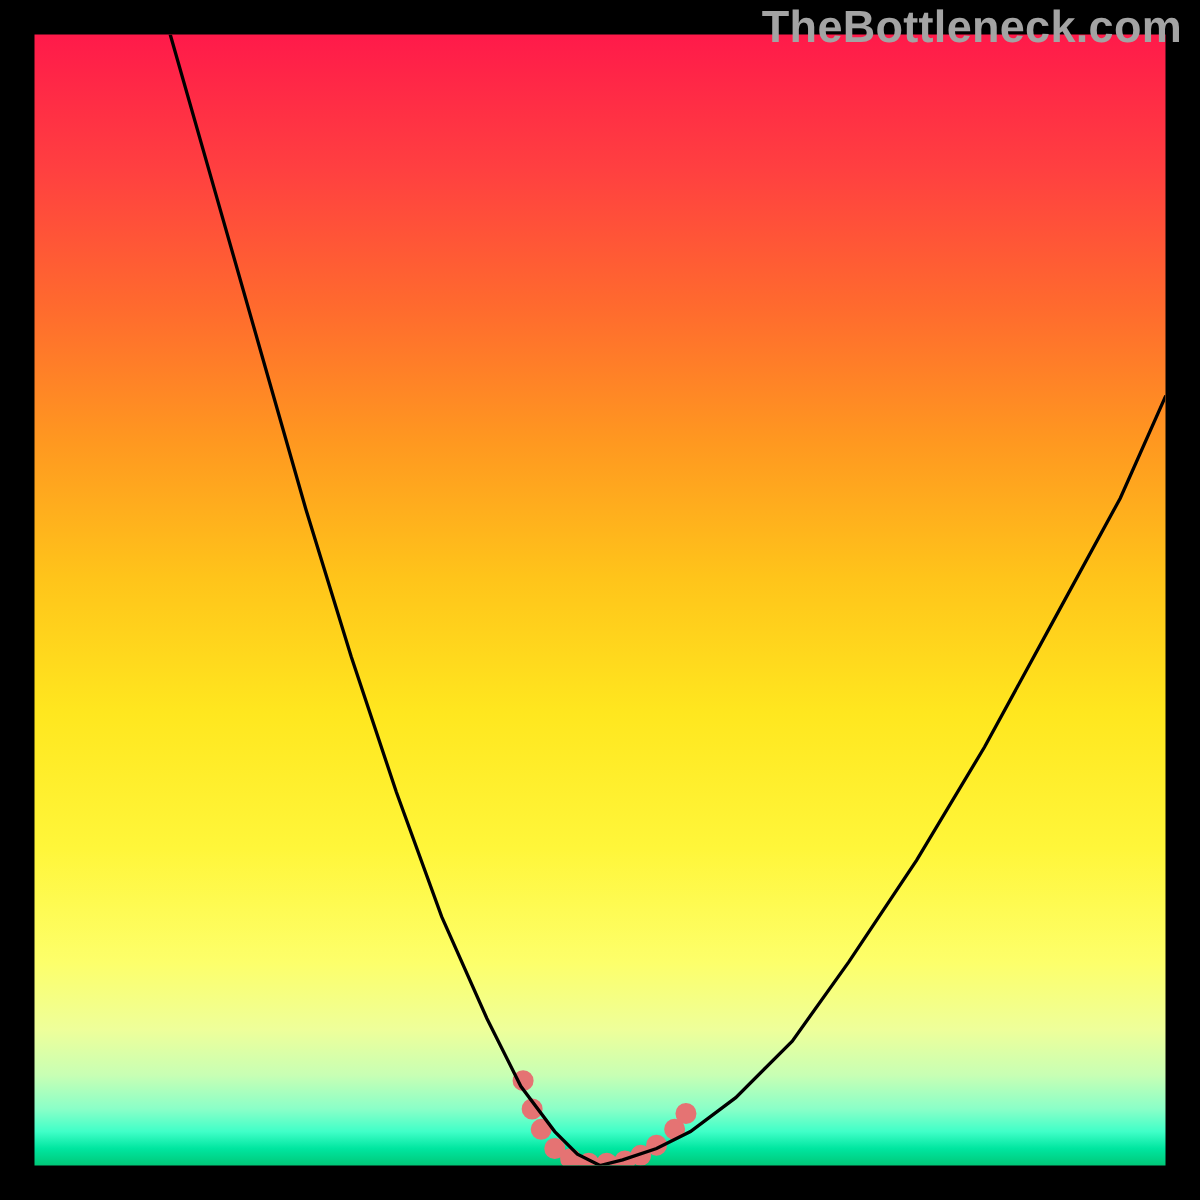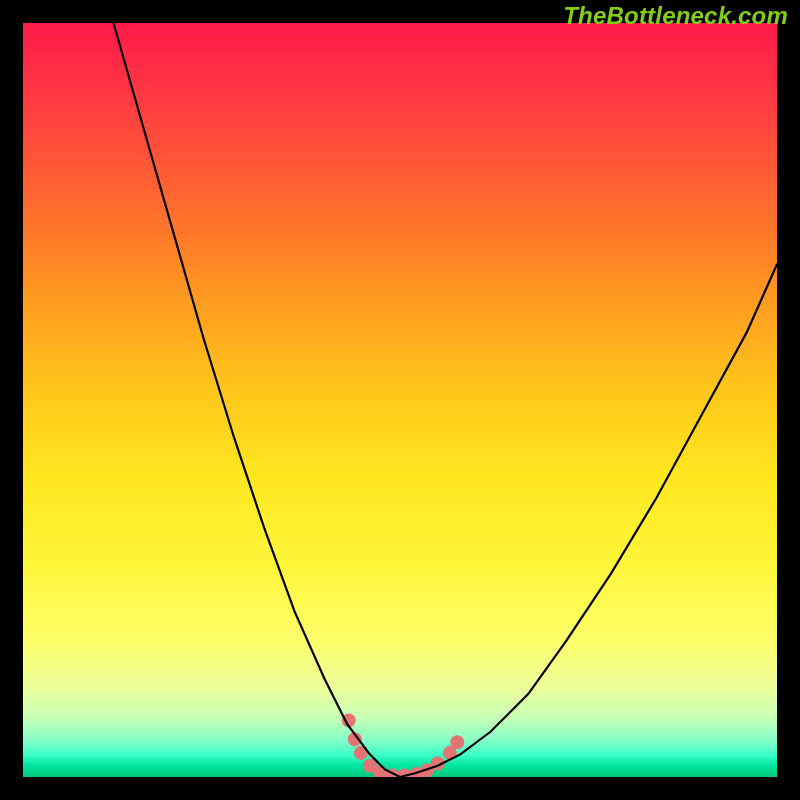--- a/index.html
+++ b/index.html
@@ -42,27 +42,26 @@
       #40ffc8 97%,
       #00e6a0 98.5%,
       #00c878 100%
     );
     overflow: hidden;
   }
   .watermark {
     position: absolute;
     top: 2px;
     right: 12px;
-    font-size: 24px;
+    font-size: 30px;
     font-weight: 600;
-    color: #84cc16;
+    color: #a3a3a3;
     letter-spacing: 0.2px;
     z-index: 5;
     user-select: none;
-    font-style: italic;
   }
   svg.curve {
     position: absolute;
     top: 0;
     left: 0;
     width: 754px;
     height: 754px;
   }
   .curve path.line {
     fill: none;

